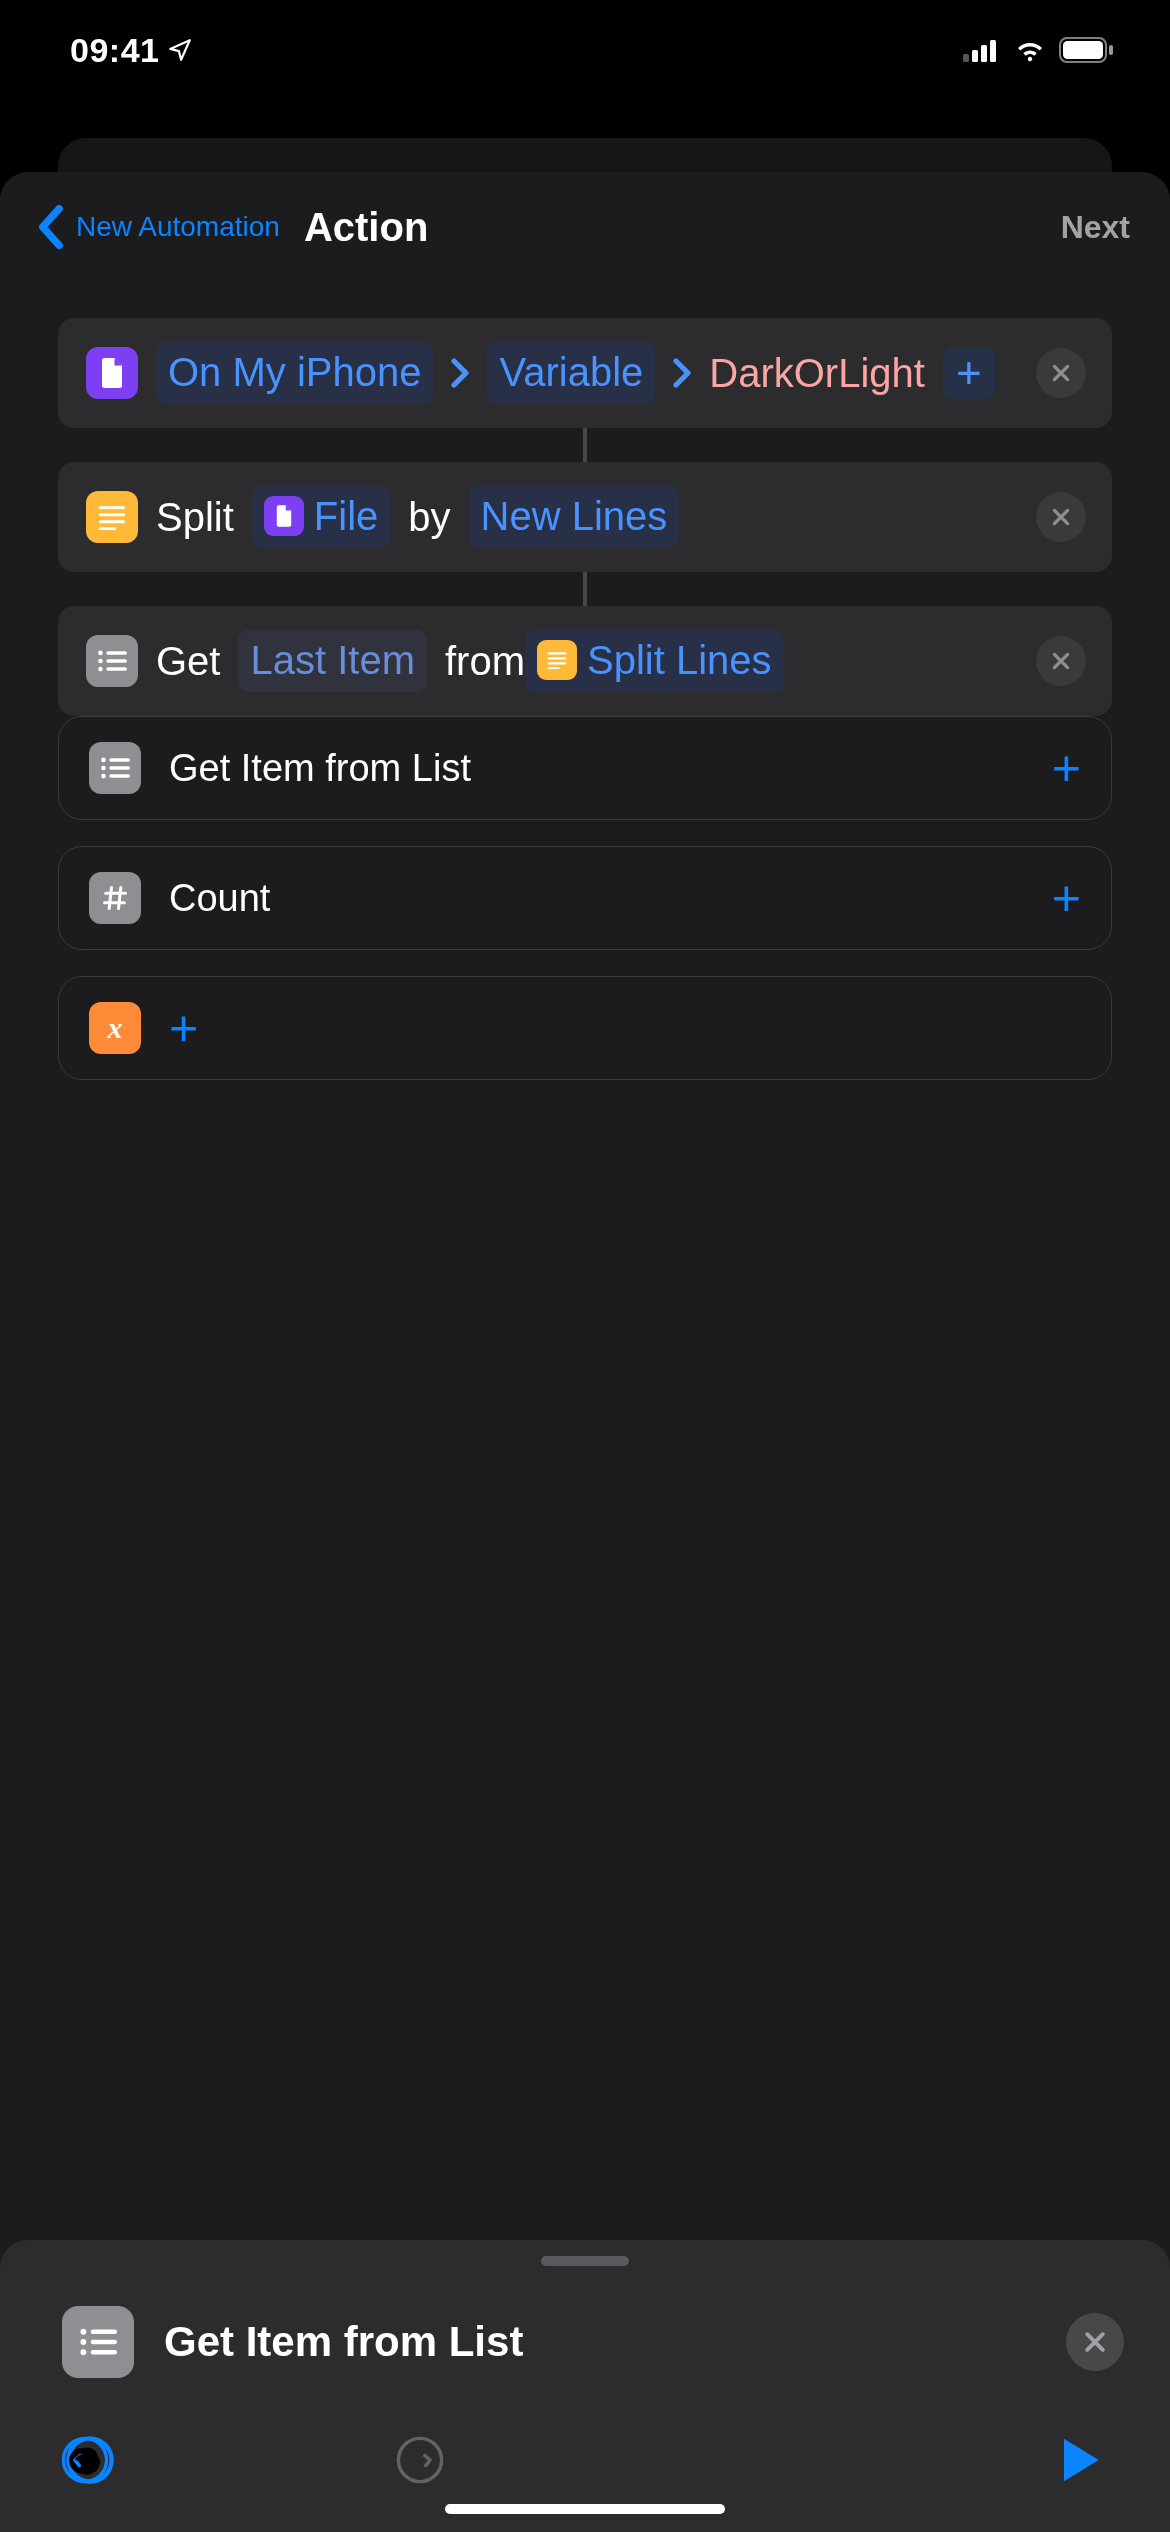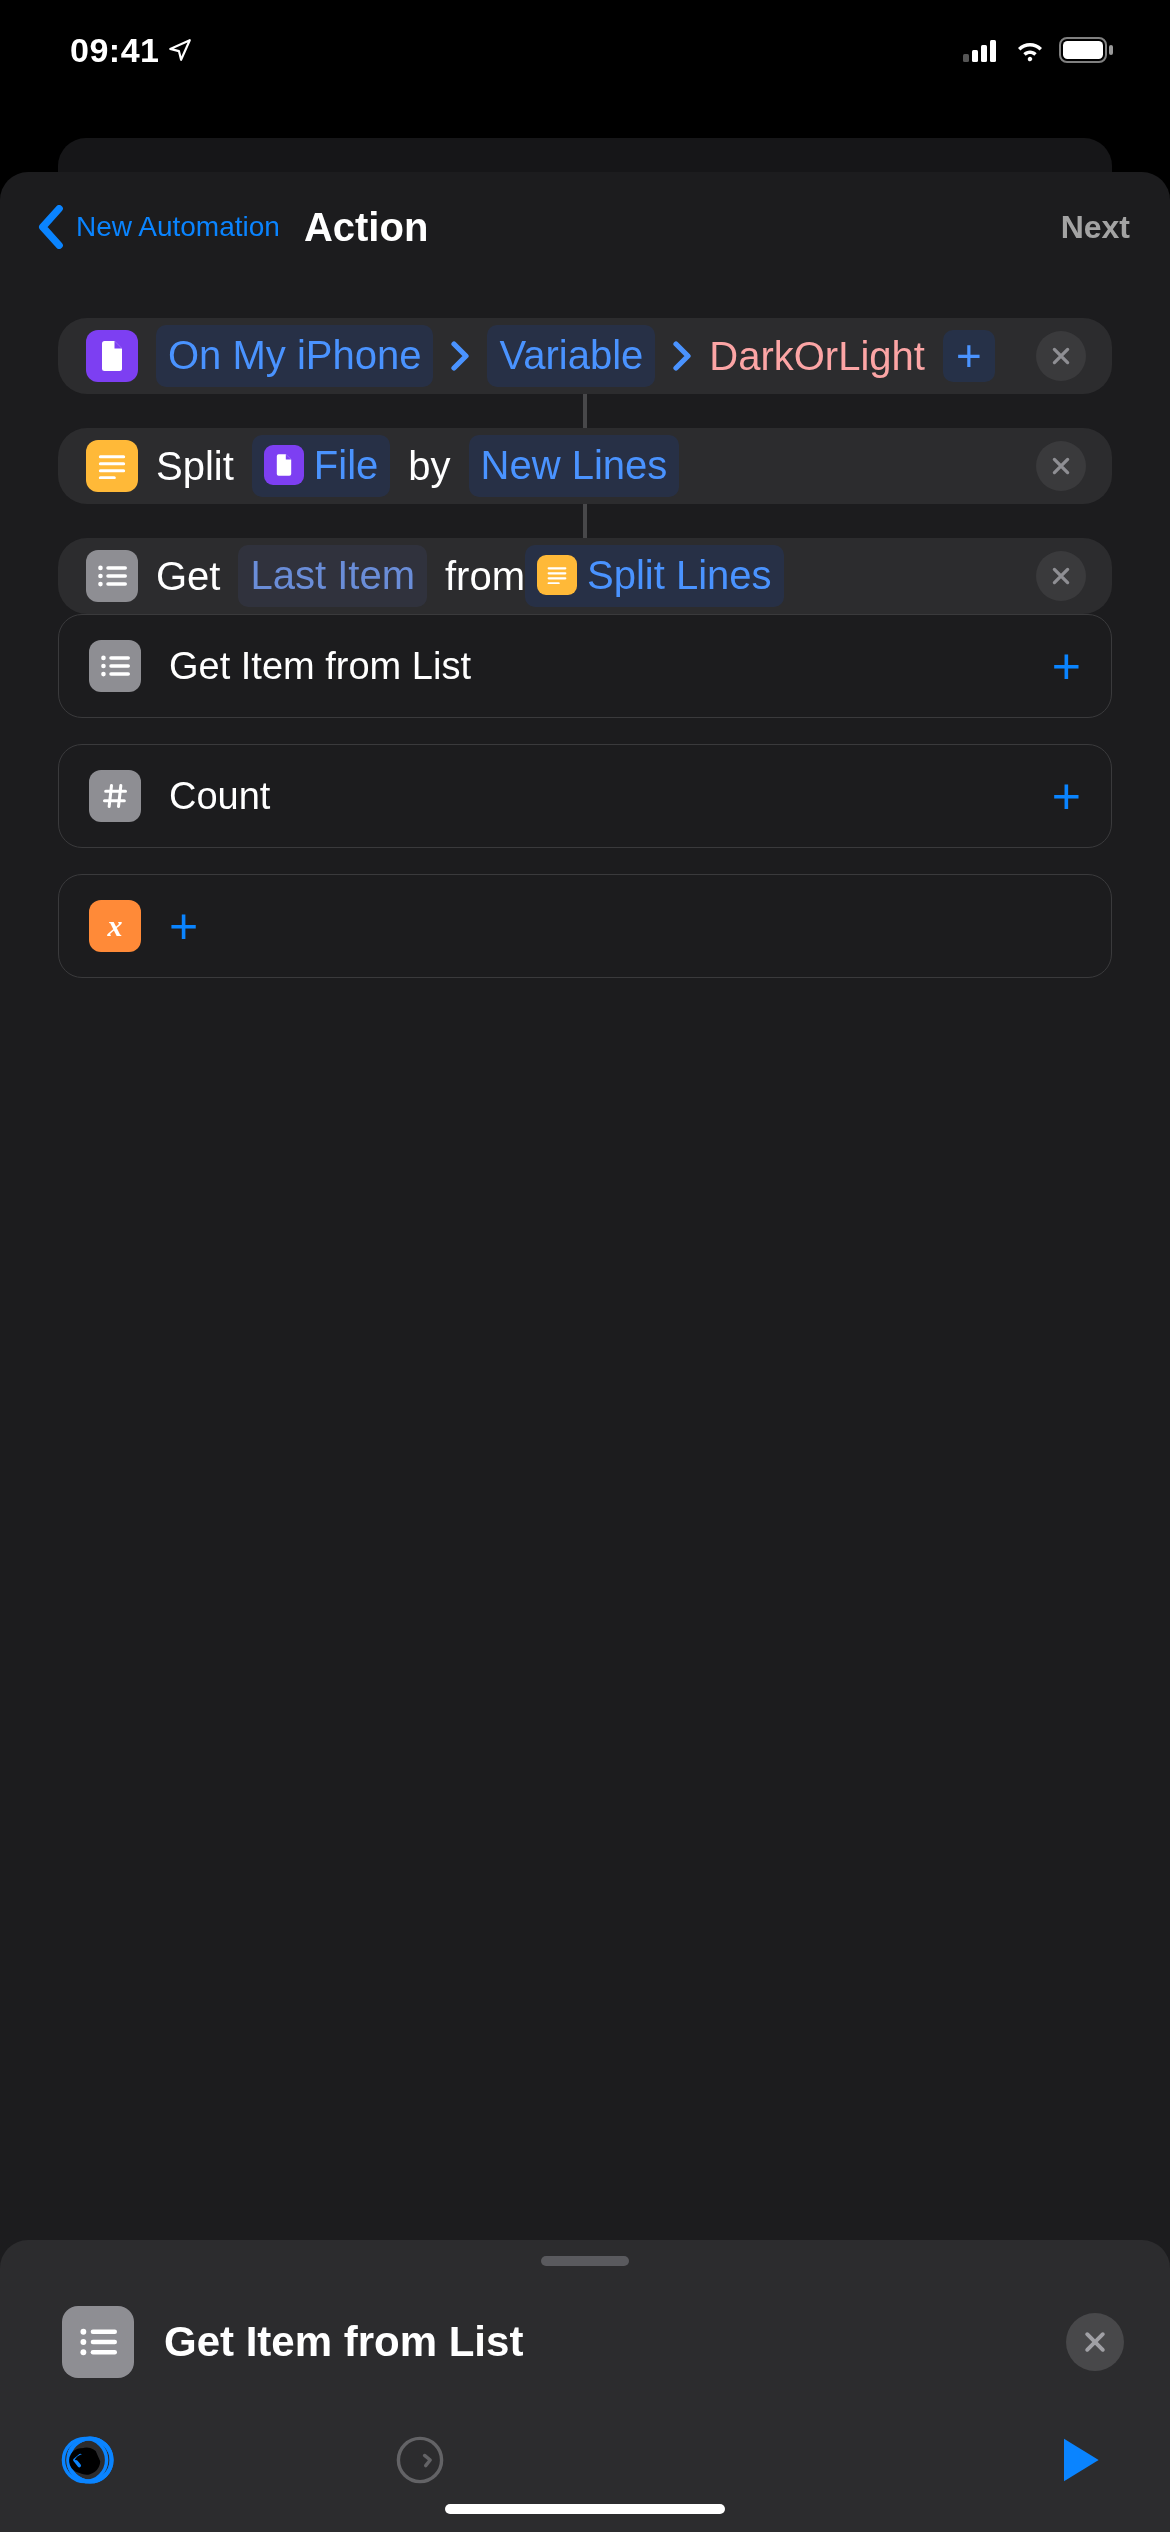--- a/index.html
+++ b/index.html
@@ -13,21 +13,21 @@
 
 .sheet { position: absolute; top: 172px; left: 0; right: 0; bottom: 0; background: #1c1c1e; border-radius: 28px 28px 0 0; display: flex; flex-direction: column; }
 
 .nav { height: 110px; display: flex; align-items: center; padding: 0 36px; position: relative; }
 .nav-back { display: flex; align-items: center; gap: 8px; color: #0a84ff; font-size: 28px; }
 .nav-title { color: #fff; font-size: 40px; font-weight: 600; margin-left: 24px; }
 .nav-next { position: absolute; right: 40px; color: #a3a3a3; font-size: 32px; font-weight: 600; }
 
 .content { padding: 36px 58px 0; flex: 1; overflow: hidden; }
 
-.card { background: #2c2c2e; border-radius: 29px; padding: 7px 28px; position: relative; }
+.card { background: #2c2c2e; border-radius: 16px; padding: 24px 28px; position: relative; }
 .card .close { position: absolute; right: 26px; top: 50%; transform: translateY(-50%); width: 50px; height: 50px; border-radius: 25px; background: #3a3a3c; display: flex; align-items: center; justify-content: center; }
 .card .close svg { width: 22px; height: 22px; }
 
 .conn { width: 4px; height: 34px; background: #48484a; margin: 0 auto; }
 
 .flow { display: flex; flex-wrap: wrap; align-items: center; gap: 16px 18px; padding-right: 70px; font-size: 40px; line-height: 1.4; }
 .flow > * { flex-shrink: 0; }
 .t-white { color: #fff; }
 .t-blue { color: #fca5a5; }
 

